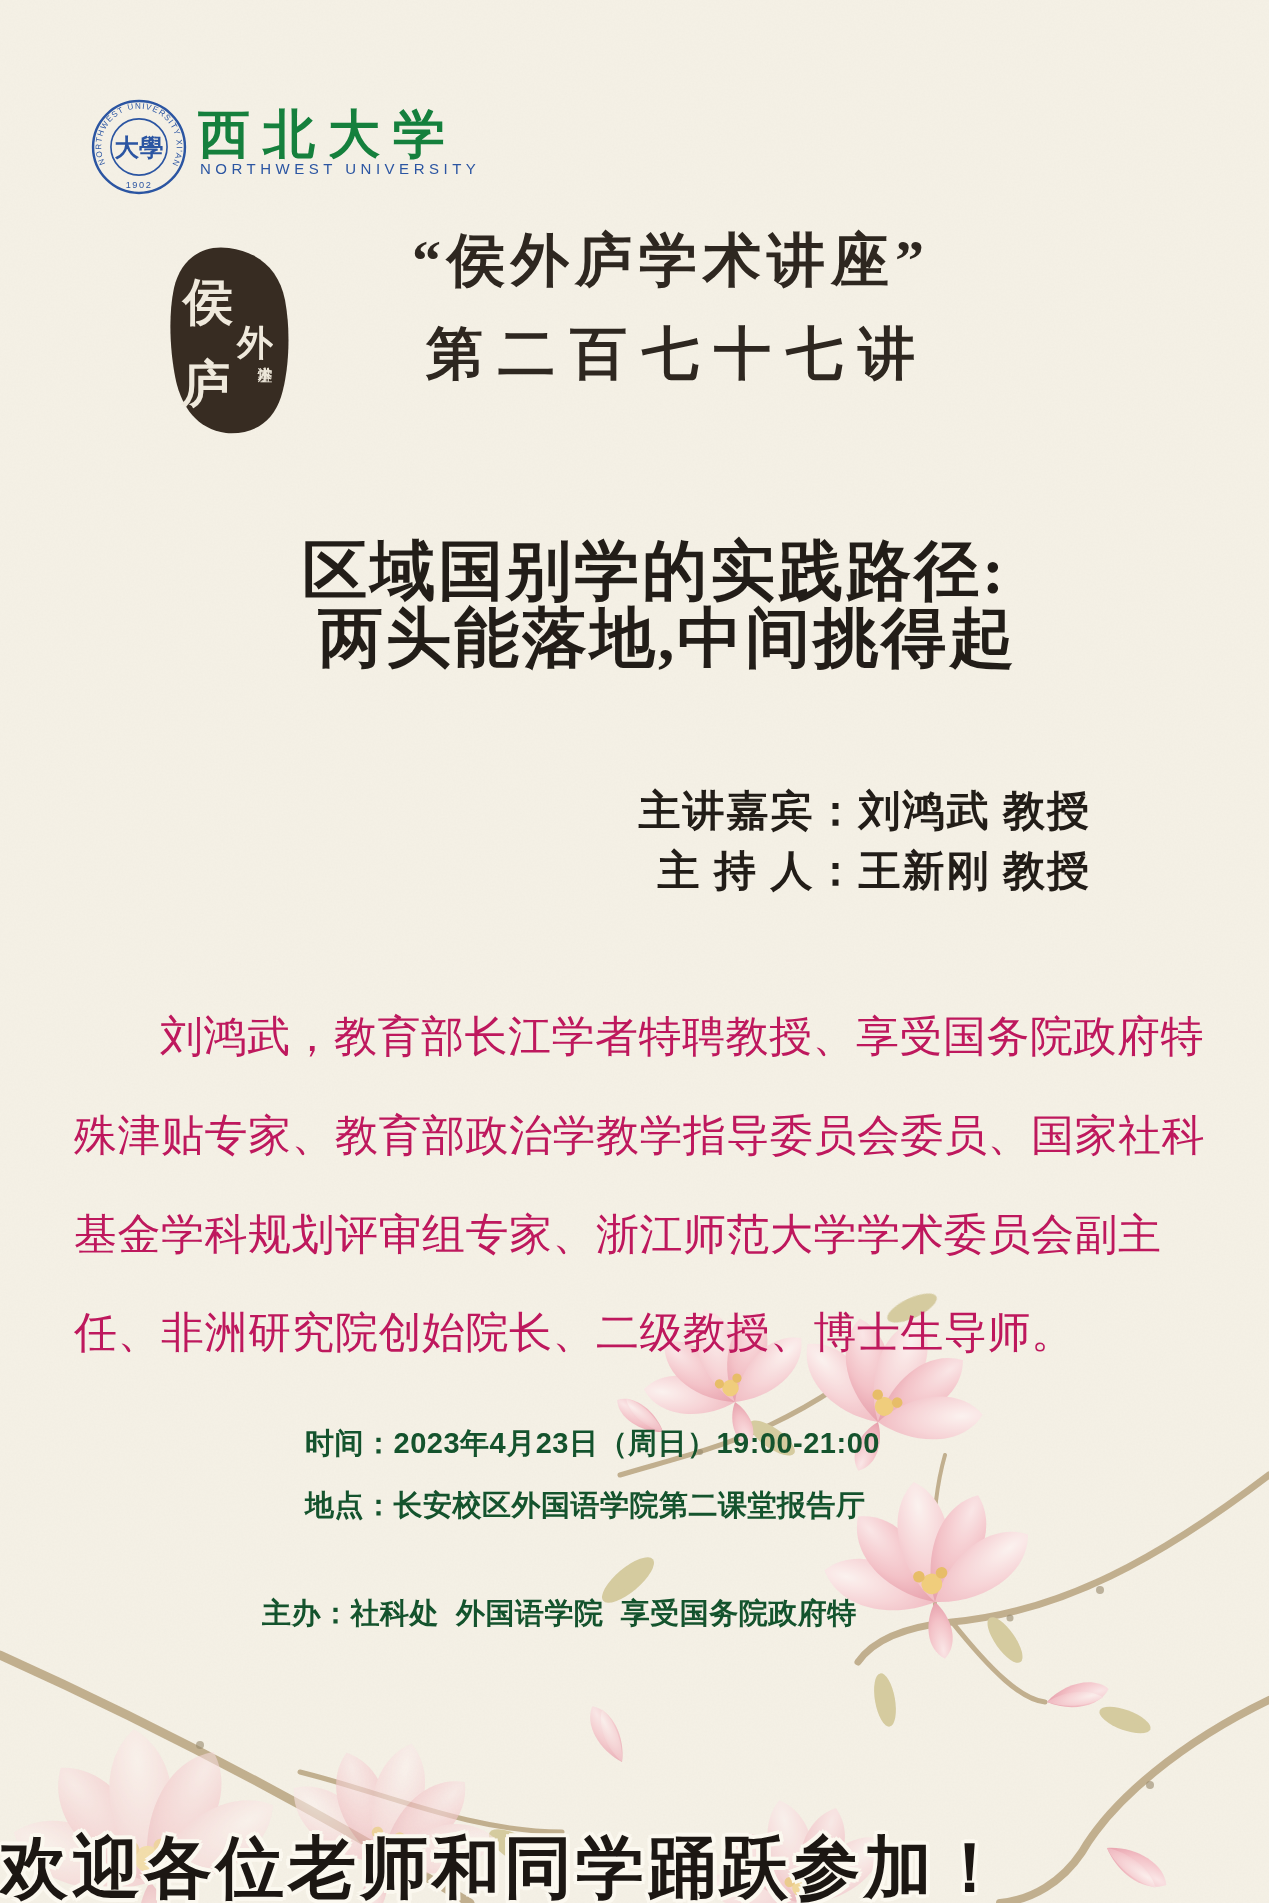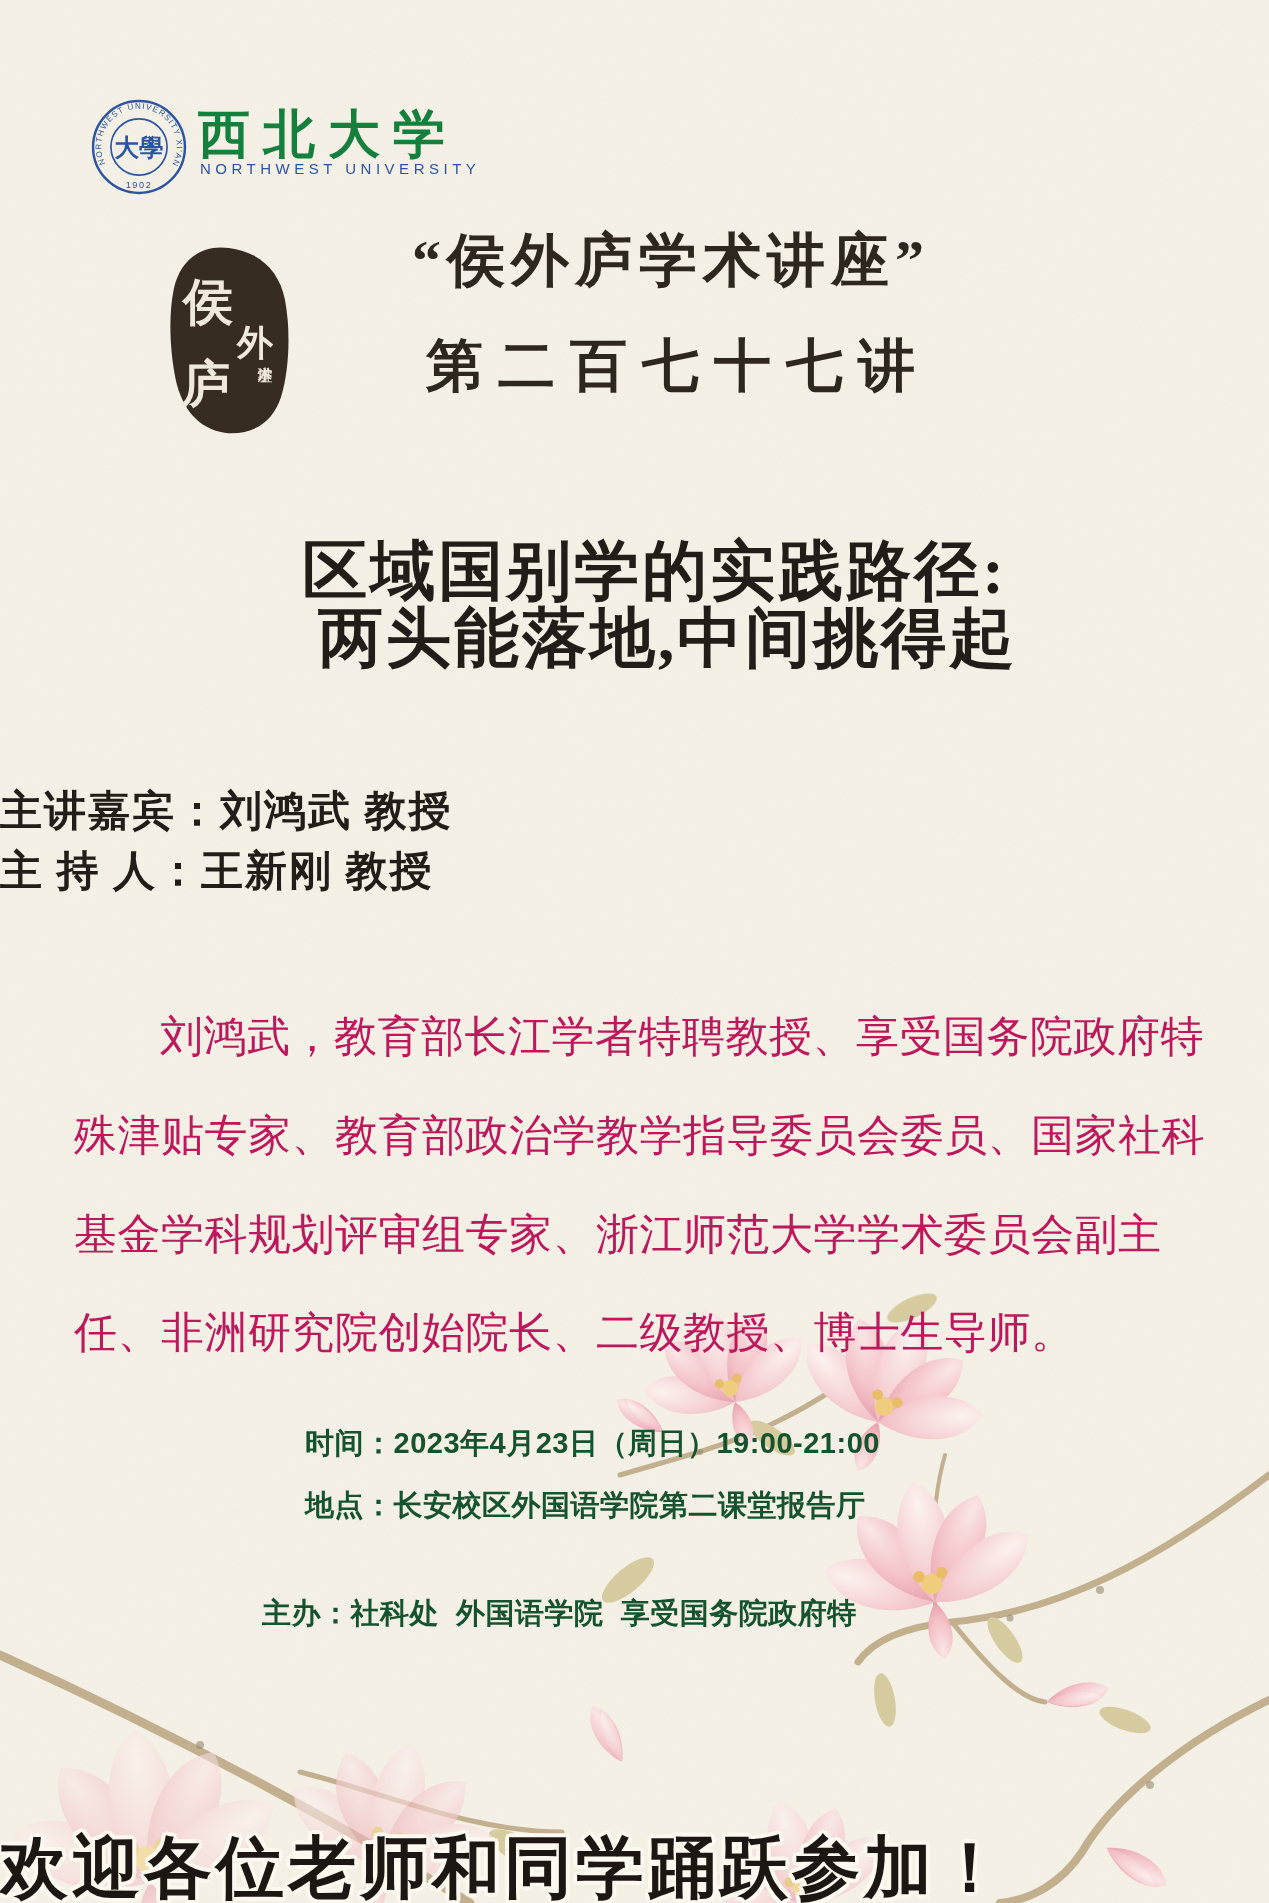--- a/index.html
+++ b/index.html
@@ -32,35 +32,35 @@
   }
 
   
   .series-seal{left:163px;top:243px;width:132px;height:192px;}
   .series-block{
     left:270px;top:0;width:660px;text-align:right;
     font-family:"Liberation Serif","DejaVu Serif",serif;
     font-weight:bold;color:#2e2720;white-space:nowrap;
   }
   .series-line1{top:222px;font-size:58px;letter-spacing:6px;}
-  .series-line2{top:328px;font-size:57px;letter-spacing:15px;}
+  .series-line2{top:316px;font-size:57px;letter-spacing:15px;}
 
   
   .title-line{
     left:0;width:1269px;text-align:center;
     font-family:"Liberation Serif","DejaVu Serif",serif;
     font-weight:900;font-size:65px;letter-spacing:3px;
     color:#221d18;white-space:nowrap;
   }
   .title-1{top:527px;margin-left:20px;}
   .title-2{top:594px;margin-left:33px;}
 
   
   .person-line{
-    left:0;width:1091px;text-align:left;
+    left:0;width:1091px;text-align:right;
     font-family:"Liberation Serif","DejaVu Serif",serif;
     font-weight:900;font-size:42px;letter-spacing:2px;
     color:#221d18;white-space:pre;
   }
   .person-1{top:783px;}
   .person-2{top:843px;}
 
   
   .bio-line{
     left:74px;width:1122px;

